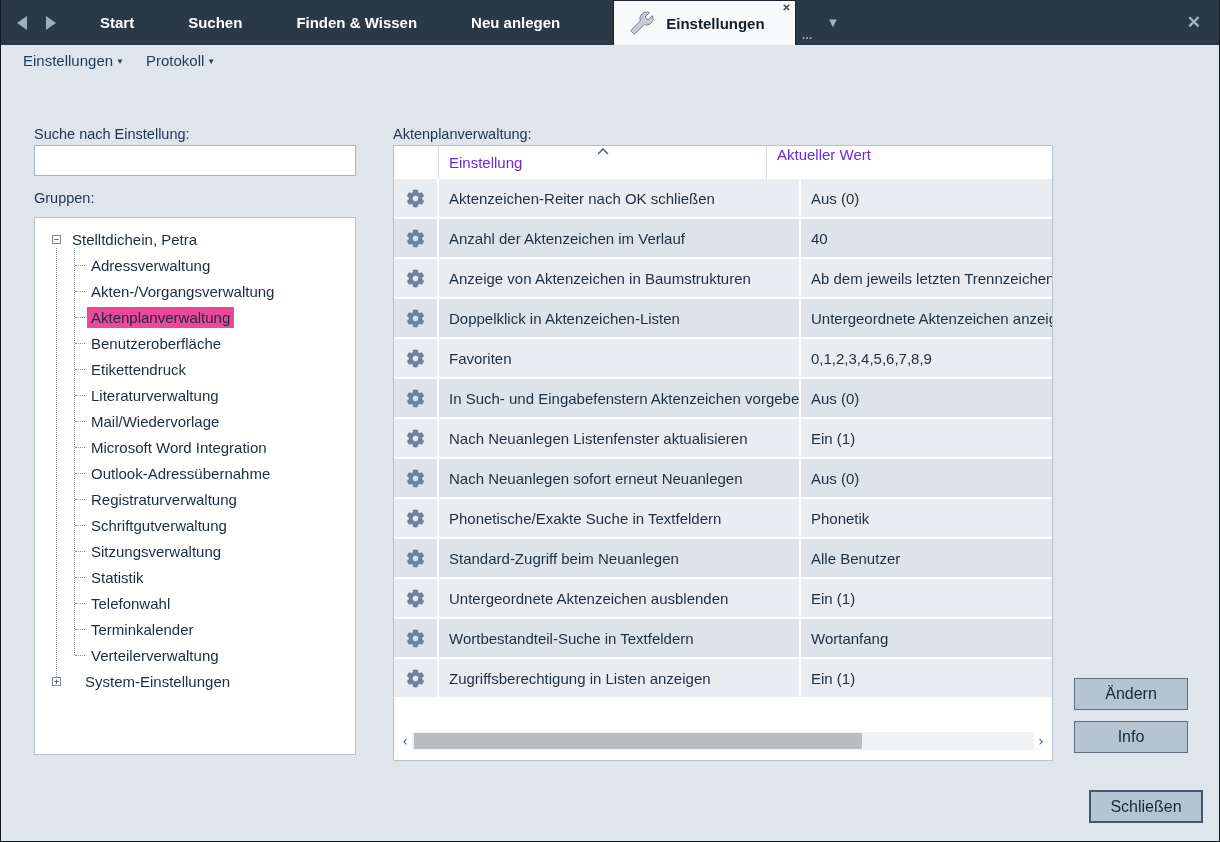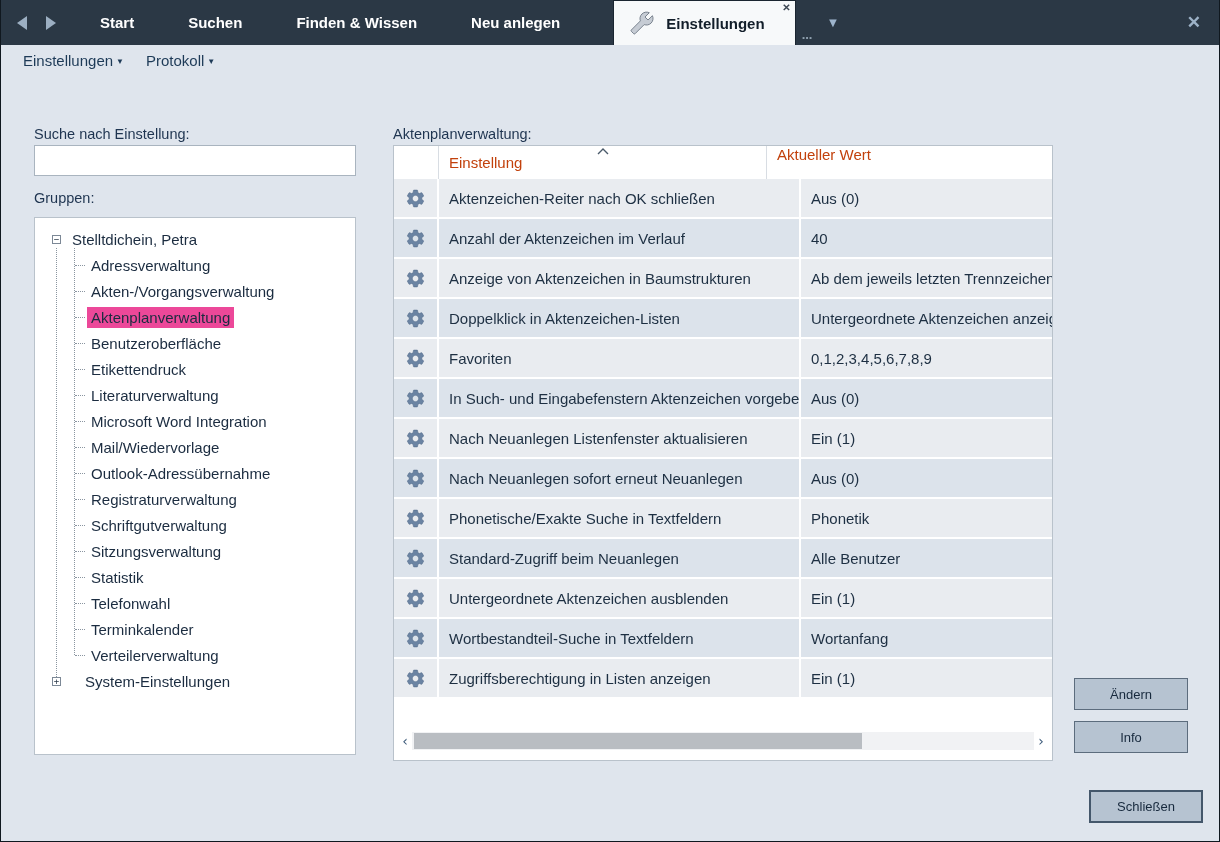--- a/index.html
+++ b/index.html
@@ -109,21 +109,21 @@
   #tree-system-row .tree-label { margin-left:20px; }
 
   
   #table-title { left:392px; top:126px; }
   .table-panel {
     position:absolute; left:392px; top:145px; width:660px; height:616px;
     background:#ffffff; border:1px solid #b9c2cb; overflow:hidden;
   }
   .thead {
     position:relative; height:33px; background:#ffffff;
-    display:flex; align-items:center; font-size:15px; color:#c2410c;
+    display:flex; align-items:center; font-size:15px; color:#6d28d9;
   }
   .thead .h-icon { width:45px; height:100%; border-right:1px solid #d8dde3; }
   .thead .h-setting { width:328px; height:100%; display:flex; align-items:center; padding-left:10px; border-right:1px solid #d8dde3; }
   .thead .h-value { flex:1; height:100%; display:flex; padding-left:10px; }
   .sort-icon { position:absolute; left:202px; top:1px; }
   .trows { position:absolute; top:33px; left:0; right:0; }
   .trow {
     display:flex; align-items:stretch; height:38px; margin-bottom:2px;
     font-size:15px; color:#1d2f42;
   }
@@ -141,21 +141,21 @@
     width:14px; text-align:center; font-size:14px; color:#3c5a7a;
     font-family:"DejaVu Sans", sans-serif; line-height:20px;
   }
   .hscroll .track { flex:1; height:18px; background:#f1f2f4; position:relative; }
   .hscroll .thumb { position:absolute; left:2px; top:1px; height:16px; width:72%; background:#b9bdc2; }
 
   
   .btn {
     position:absolute; width:114px; height:32px;
     background:#b6c3d1; border:1px solid #5c6c7d;
-    font-family:"Liberation Sans", sans-serif; font-size:13px; color:#17293d;
+    font-family:"Liberation Sans", sans-serif; font-size:16px; color:#17293d;
     display:flex; align-items:center; justify-content:center; cursor:default;
   }
   #btn-change { left:1073px; top:678px; }
   #btn-info   { left:1073px; top:721px; }
   #btn-close  { left:1088px; top:790px; height:33px; border:2px solid #44576b; }
 </style>
 </head>
 <body>
 
 <div id="window">
@@ -252,25 +252,25 @@
 
           <div class="tree-item">
             <span class="tree-label">Etikettendruck</span>
           </div>
 
           <div class="tree-item">
             <span class="tree-label">Literaturverwaltung</span>
           </div>
 
           <div class="tree-item">
+            <span class="tree-label">Mail/Wiedervorlage</span>
+          </div>
+
+          <div class="tree-item">
             <span class="tree-label">Microsoft Word Integration</span>
-          </div>
-
-          <div class="tree-item">
-            <span class="tree-label">Mail/Wiedervorlage</span>
           </div>
 
           <div class="tree-item">
             <span class="tree-label">Outlook-Adressübernahme</span>
           </div>
 
           <div class="tree-item">
             <span class="tree-label">Registraturverwaltung</span>
           </div>
 

